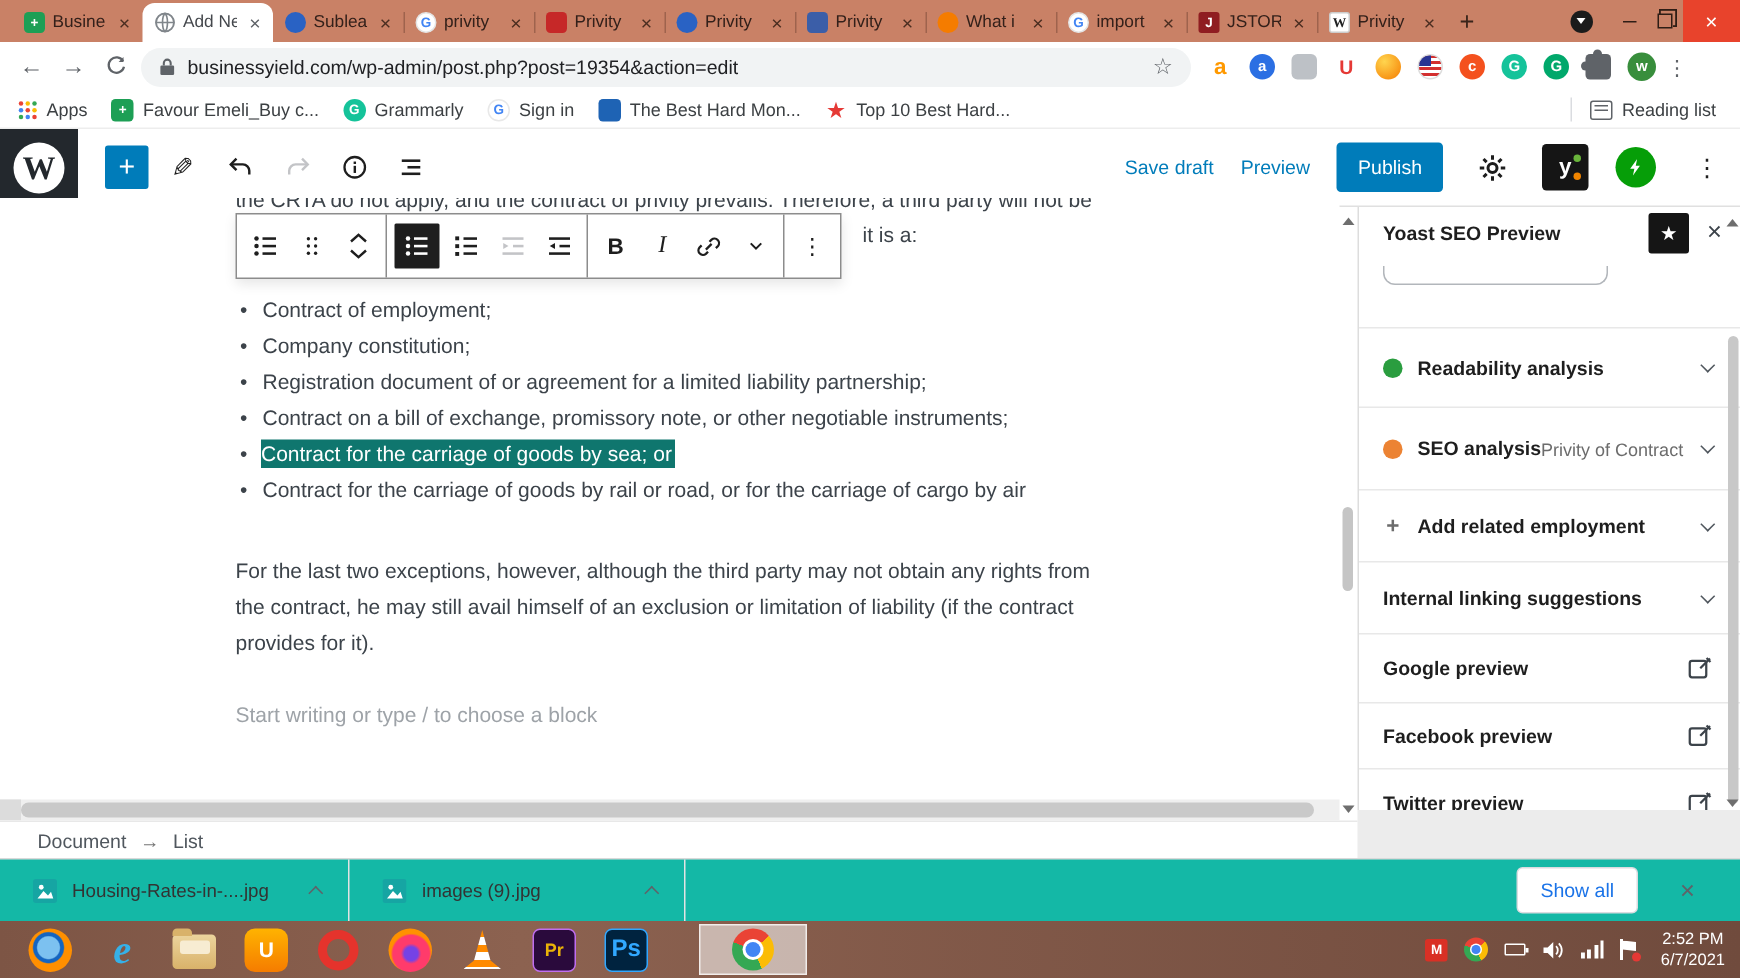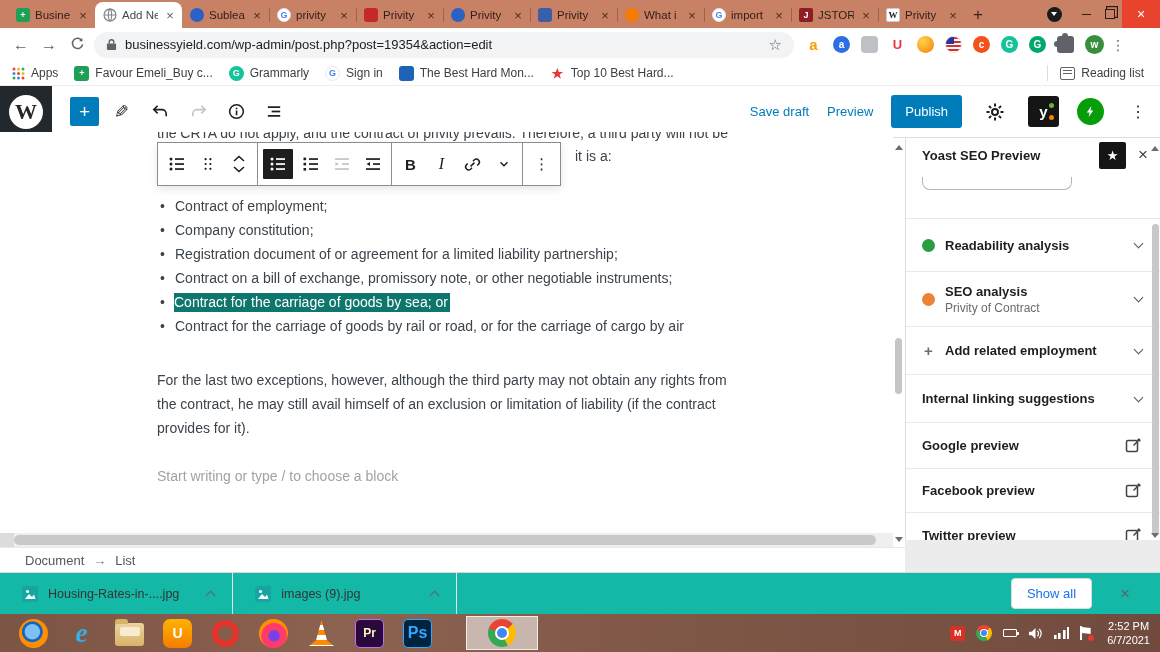--- a/index.html
+++ b/index.html
@@ -164,21 +164,21 @@
 .tk{width:29px;height:29px;margin-left:19px;flex:none;display:flex;align-items:center;justify-content:center;font-weight:bold;color:#fff}
 .ffold{border-radius:50%;background:radial-gradient(circle at 46% 44%,#7cc1f0 0 32%,#1565c0 36% 44%,#ff8f00 48% 82%,#e65100)}
 .ie{color:#35b1e8;font-size:27px;font-style:italic;font-family:"Liberation Serif",serif;font-weight:bold}
 .folder{width:30px;height:23px;background:linear-gradient(180deg,#ecd49d,#d9b26a);border-radius:3px;position:relative;margin-top:3px}
 .folder::before{content:"";position:absolute;top:-4px;left:0;width:13px;height:5px;background:#d9b26a;border-radius:3px 3px 0 0}
 .folder::after{content:"";position:absolute;left:5px;top:4px;width:20px;height:9px;background:#f7ecd2;border-radius:2px}
 .uc{background:linear-gradient(180deg,#ffb300,#f57c00);border-radius:7px;font-size:14px}
 .opera{width:27px;height:27px;border-radius:50%;border:6px solid #e5332c;background:#fff0}
 .ffnew{border-radius:50%;background:radial-gradient(circle at 52% 58%,#7542e5 0 20%,#ff3b6b 30% 54%,#ff9100 60% 100%)}
 .vlc{width:25px;height:26px;clip-path:polygon(50% 0,72% 78%,100% 100%,0 100%,28% 78%);background:repeating-linear-gradient(180deg,#ff8a00 0 5px,#fff 5px 10px)}
-.pr{background:#2a0a3c;border:1.5px solid #c06ef0;border-radius:5px;font-size:12px;color:#fef9c3}
+.pr{background:#2a0a3c;border:1.5px solid #c06ef0;border-radius:5px;font-size:12px;color:#eab308}
 .ps{background:#00233f;border:1.5px solid #31a8ff;border-radius:5px;font-size:16px;color:#31a8ff}
 .chromebox{width:72px;height:34px;margin-left:34px;background:rgba(255,255,255,.55);border:1px solid rgba(255,255,255,.75);display:flex;align-items:center;justify-content:center;flex:none}
 .chrome{width:28px;height:28px;border-radius:50%;background:conic-gradient(from -70deg,#ea4335 0 120deg,#fbbc05 0 225deg,#34a853 0 360deg);position:relative}
 .chrome::before{content:"";position:absolute;inset:24%;background:#fff;border-radius:50%}
 .chrome::after{content:"";position:absolute;inset:32%;background:#4285f4;border-radius:50%}
 .tray{margin-left:auto;display:flex;align-items:center;gap:11px;padding-right:10px}
 .tray-m{width:15px;height:15px;background:#d93025;color:#fff;font-size:9px;font-weight:bold;display:flex;align-items:center;justify-content:center;border-radius:2px}
 .chrome.small{width:16px;height:16px}
 .batt{width:14px;height:8px;border:1.2px solid #fff;border-radius:1px;position:relative}
 .batt::after{content:"";position:absolute;right:-3px;top:1.5px;width:1.8px;height:3px;background:#fff}
@@ -531,21 +531,21 @@
     <div class="sbspacer"></div>
     <div class="sbrow" style="height:53px">
       <span class="dot dgreen"></span>
       <span class="sblabel">Readability analysis</span>
       <span class="rslot">
           <span class="chev"></span>
         </span>
     </div>
     <div class="sbrow" style="height:55px">
       <span class="dot dorange"></span>
-      <span style="display:flex;flex-direction:column">
+      <span style="display:flex;">
         <span class="sblabel">SEO analysis</span>
         <span class="sbsub">Privity of Contract</span>
       </span>
       <span class="rslot">
           <span class="chev"></span>
         </span>
     </div>
     <div class="sbrow" style="height:48px">
       <span class="plusic"></span>
       <span class="sblabel">Add related employment</span>

